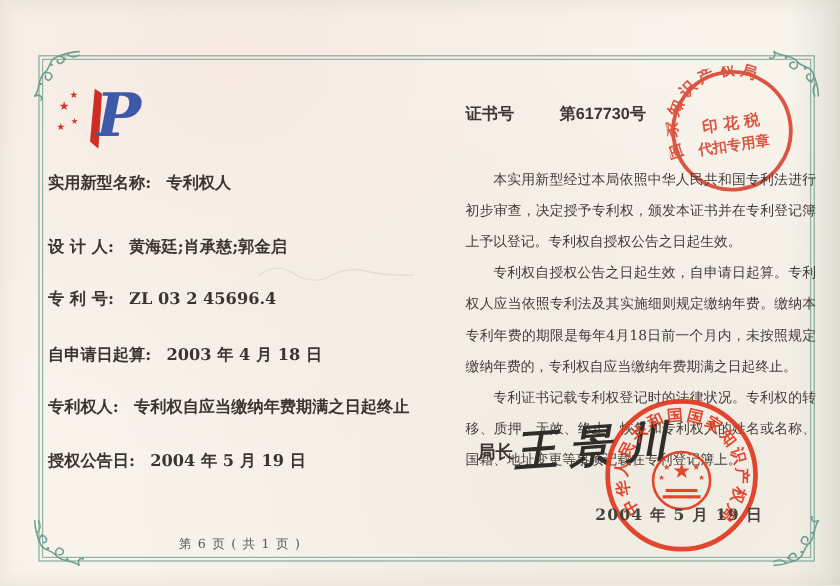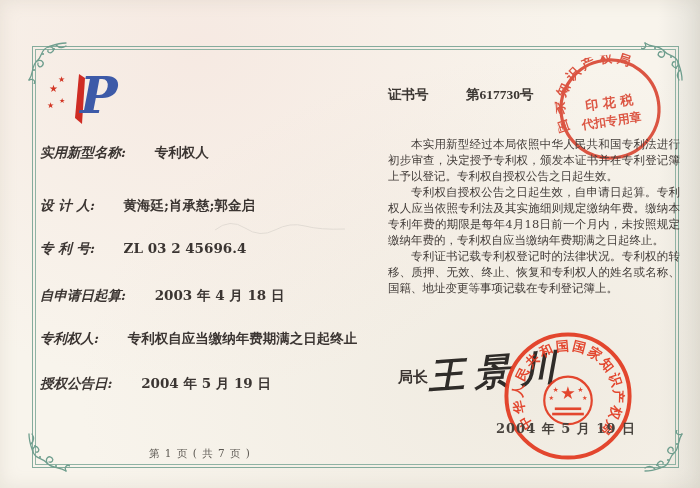--- a/index.html
+++ b/index.html
@@ -36,37 +36,37 @@
   .title{
     position:absolute;left:130px;top:80px;
     font-size:27px;font-weight:bold;color:#d93322;letter-spacing:3px;
     font-family:"DejaVu Serif","Liberation Serif",serif;
     text-shadow:0 0 1px rgba(217,51,34,0.4);
     white-space:nowrap;
   }
   .certno{
     position:absolute;left:388px;top:86px;width:270px;
     font-size:13.5px;font-weight:bold;color:#3c3733;
-    font-family:Liberation Serif, serif;
+    font-family:Liberation Sans, sans-serif;
     white-space:nowrap;
   }
   .certno .val{margin-left:34px;}
 
   .tax-stamp{position:absolute;left:556px;top:55px;width:108px;height:108px;opacity:0.88;transform:rotate(-8deg);}
 
   .fields{position:absolute;left:40px;top:140px;width:345px;
     font-family:"DejaVu Serif","Liberation Serif",serif;}
   .field{position:absolute;left:0;white-space:nowrap;
     font-size:13.5px;font-weight:bold;color:#3b3532;}
-  .field .lab{margin-right:24px;font-style:italic;}
+  .field .lab{margin-right:8px;}
   .f1{top:4px;} .f2{top:57px;} .f3{top:100px;} .f4{top:147px;} .f5{top:190px;} .f6{top:235px;}
 
   .bodytext{
     position:absolute;left:388px;top:136px;width:292px;
-    font-size:11.5px;line-height:16px;color:#423c39;
+    font-size:11.5px;line-height:26px;color:#423c39;
     font-family:"DejaVu Serif","Liberation Serif",serif;
     text-align:justify;font-weight:500;
   }
   .bodytext p{margin:0;text-indent:2em;}
 
   .barcode-row{position:absolute;left:437px;top:306px;display:flex;align-items:center;
     font-family:"DejaVu Serif","Liberation Serif",serif;}
   .barcode-label{font-size:13.5px;font-weight:bold;color:#3b3532;margin-right:14px;}
   .barcode{
     width:128px;height:16px;
@@ -226,15 +226,15 @@
         <text x="89" y="70" text-anchor="middle" font-size="8">★</text>
         <text x="56" y="80" text-anchor="middle" font-size="7">★</text>
         <text x="94" y="80" text-anchor="middle" font-size="7">★</text>
         <rect x="60" y="88" width="30" height="3"></rect>
         <rect x="57" y="94" width="36" height="3"></rect>
       </g>
     </svg>
   </div>
   <div class="seal-date">2004 年 5 月 19 日</div>
 
-  <div class="footer">第 1 页 ( 共 7 页 )</div>
+  <div class="footer">第 6 页 ( 共 1 页 )</div>
 
 </div>
 
 </body></html>

